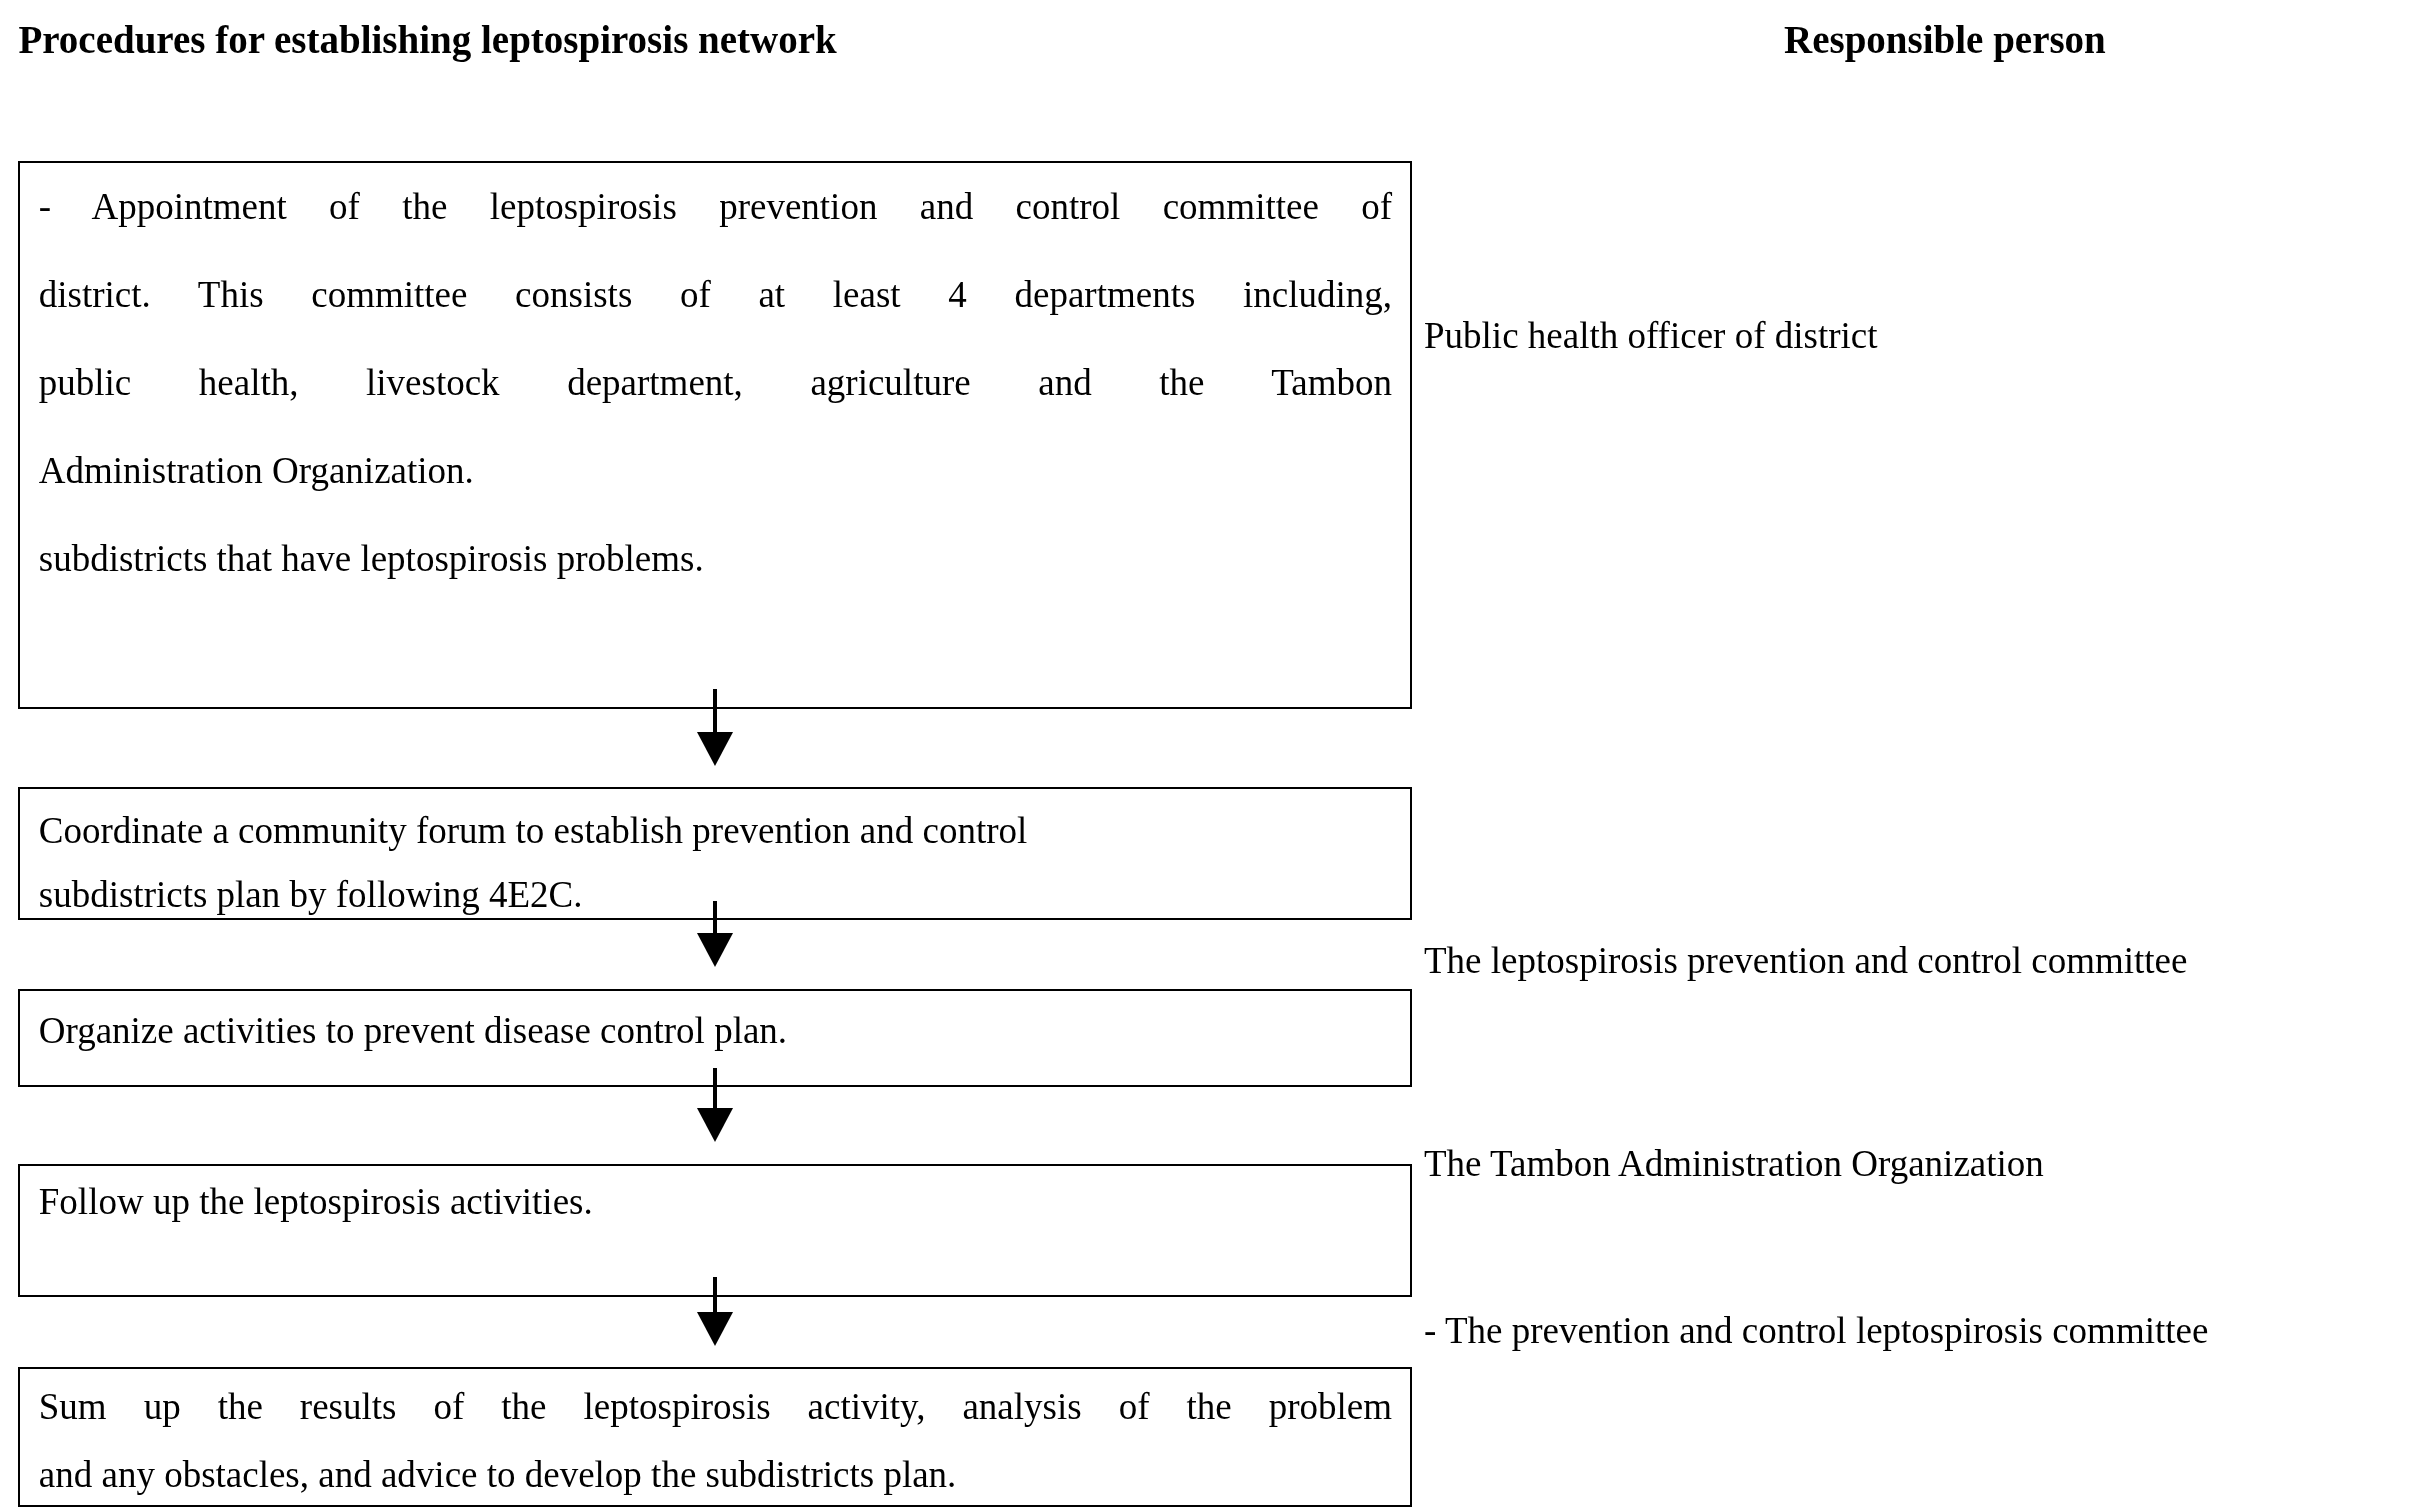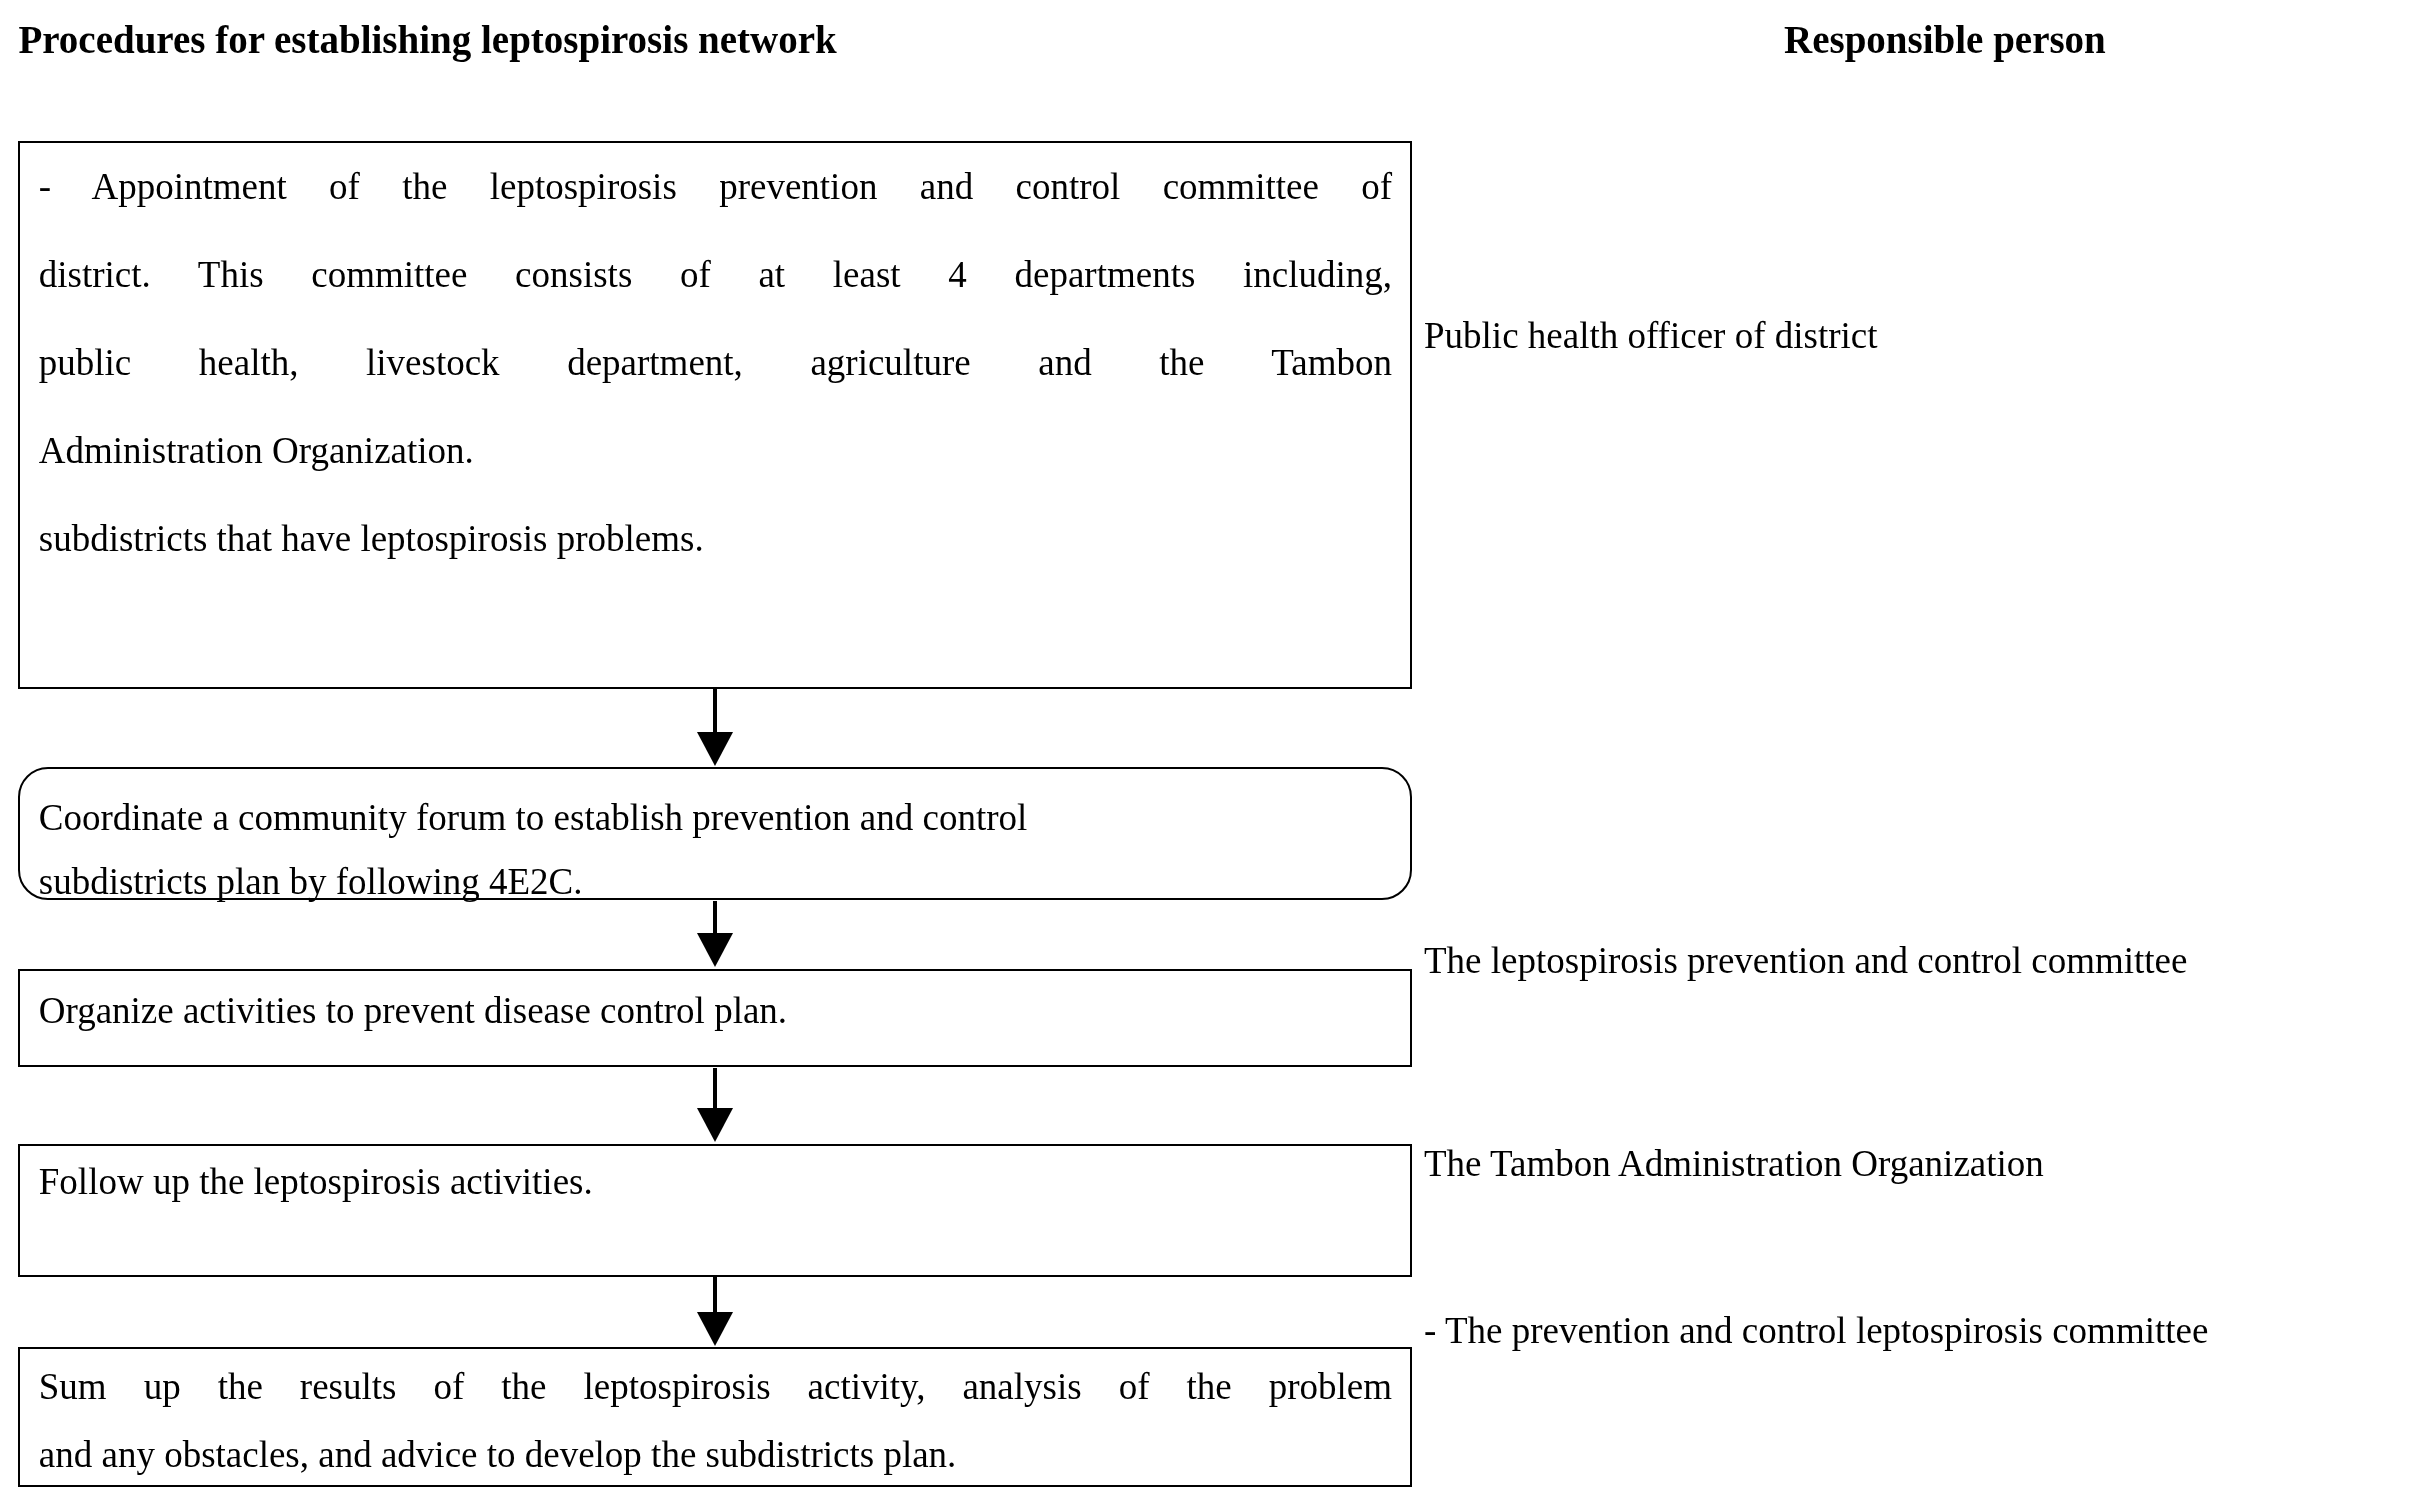--- a/index.html
+++ b/index.html
@@ -14,24 +14,24 @@
   .col-title{
     position:absolute;top:17px;
     font-weight:bold;font-size:39px;line-height:1.2;
     white-space:nowrap;
   }
   .left-title{left:18.4px;width:1394px;}
   .right-title{left:1784px;}
   .step-box{
     position:absolute;left:18.4px;width:1394px;
     border:2.5px solid #000000;box-sizing:border-box;
-    padding:0 18.4px;background:#ffffff;
+    padding:0 18.4px;background:#ffffff;margin-top:20px;
   }
   .box1{top:141px;height:548px;line-height:88px;}
-  .box2{top:767px;height:133px;line-height:64px;padding-top:17px;border-radius:30px;}
+  .box2{top:767px;height:133px;line-height:64px;padding-top:10px;}
   .box3{top:969px;height:98px;line-height:61px;padding-top:8.6px;}
   .box4{top:1144px;height:133px;line-height:61px;padding-top:4.9px;}
   .box5{top:1347px;height:140px;line-height:68px;padding-top:3.7px;}
   .box-line{text-align:left;}
   .jl{text-align:justify;text-align-last:justify;}
   .flow-arrow{
     position:absolute;left:675px;width:80px;
     display:flex;flex-direction:column;align-items:center;
   }
   .arrow1{top:689px;height:77px;}

